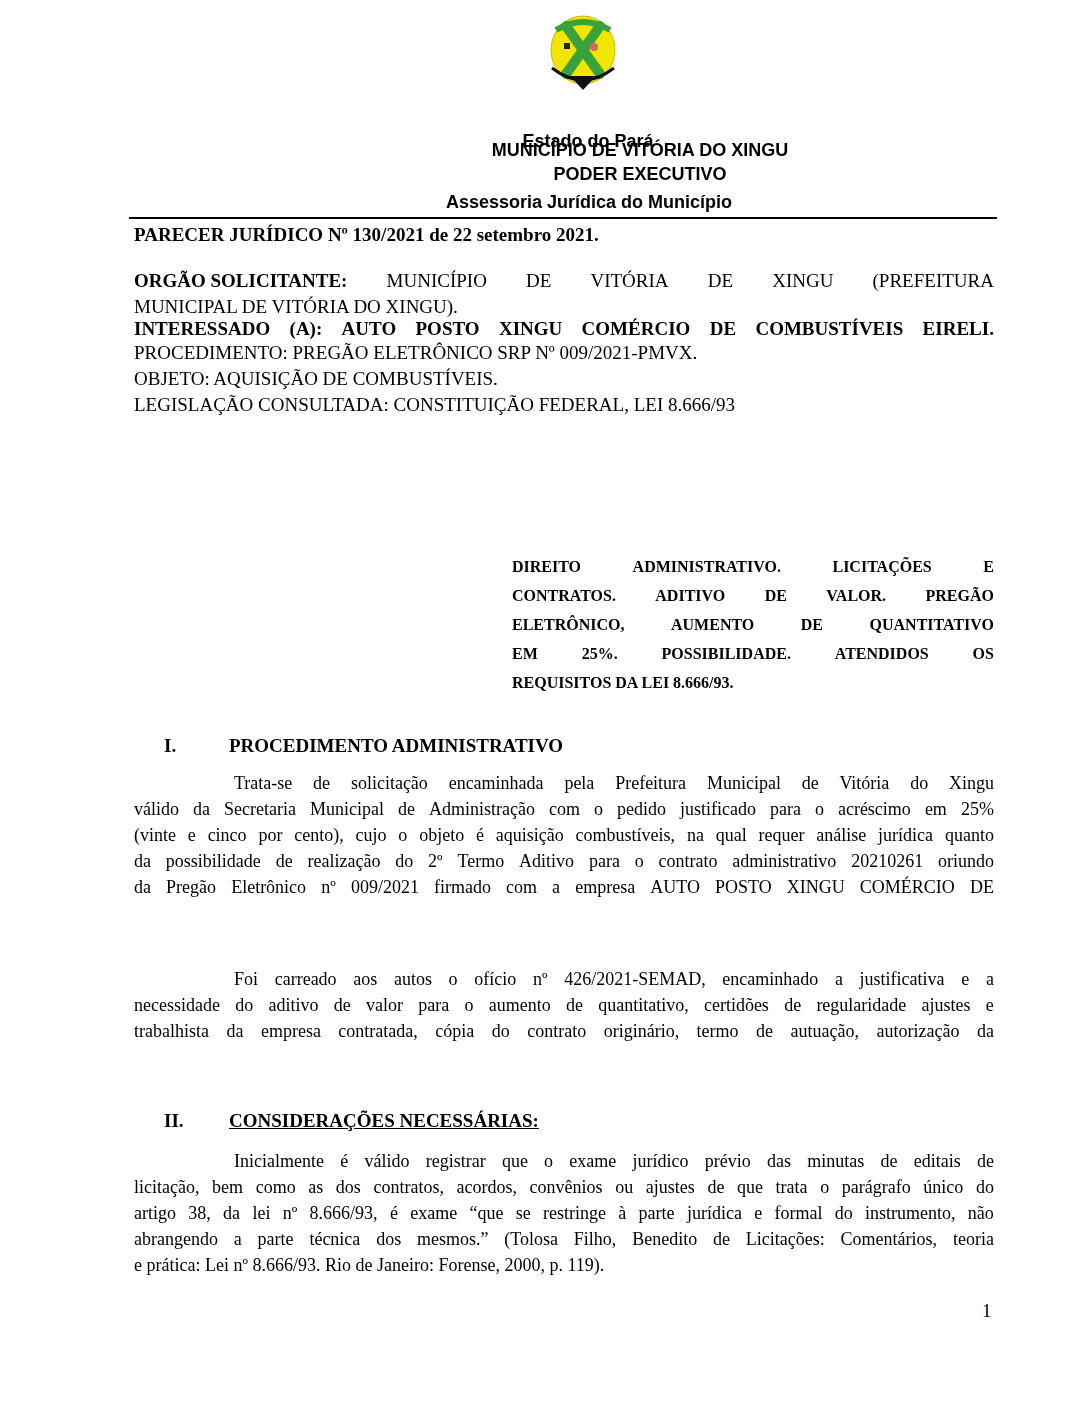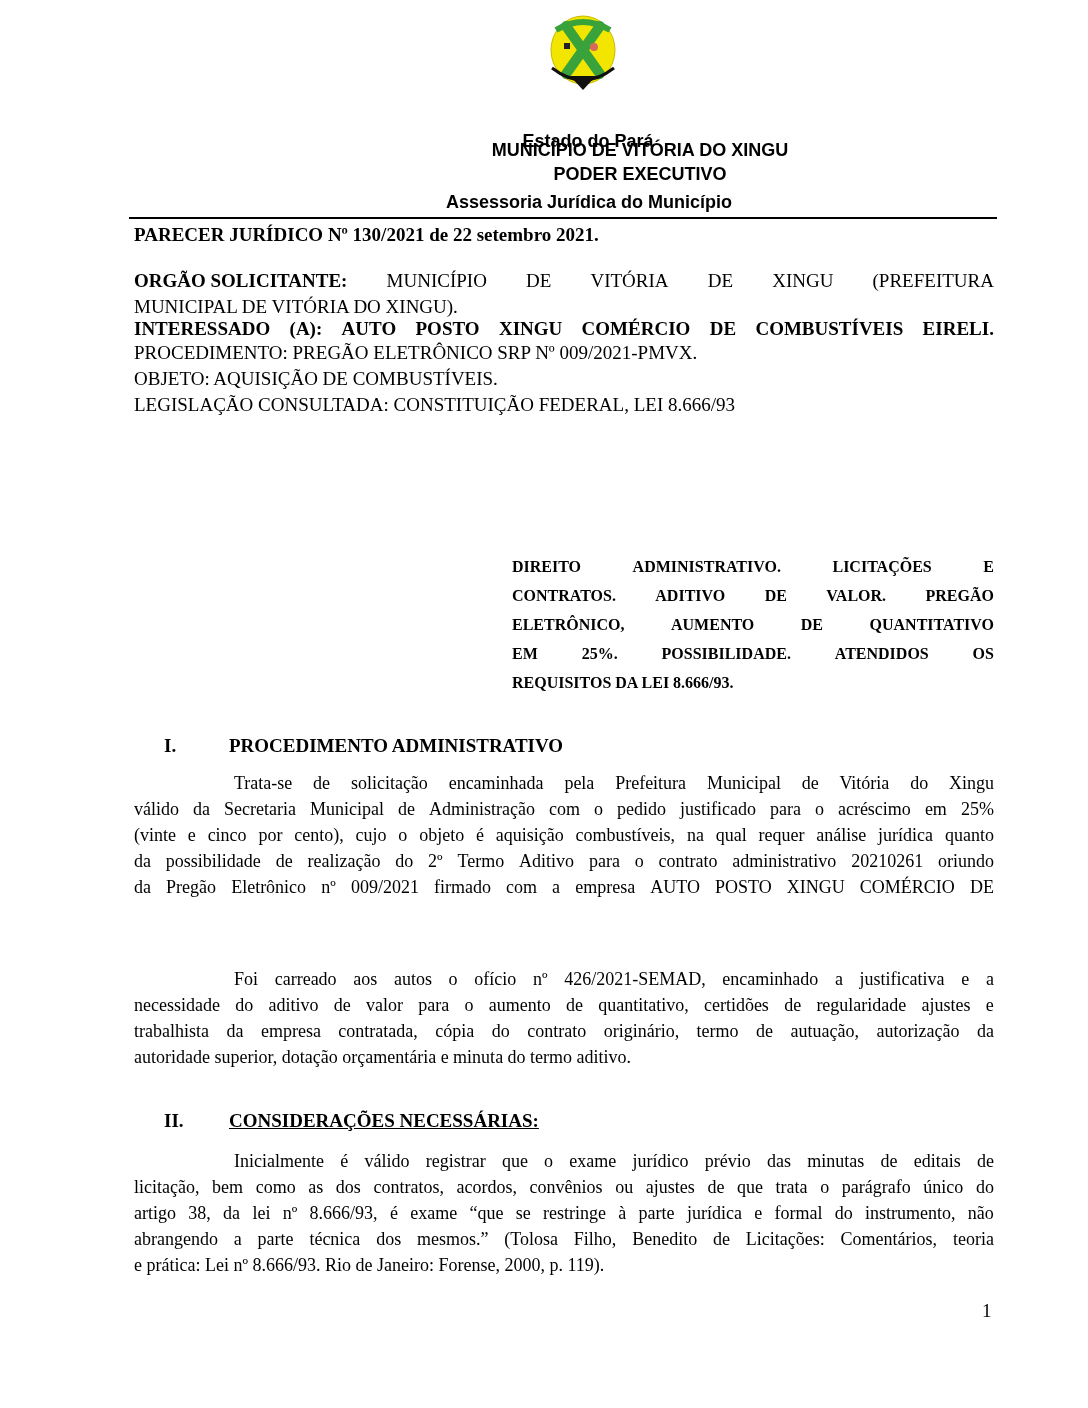--- a/index.html
+++ b/index.html
@@ -263,21 +263,20 @@
       <span>cópia</span>
       <span>do</span>
       <span>contrato</span>
       <span>originário,</span>
       <span>termo</span>
       <span>de</span>
       <span>autuação,</span>
       <span>autorização</span>
       <span>da</span>
     </div>
-    <div class="line last">autoridade superior, dotação orçamentária e minuta do termo aditivo.</div>
   </div>
 
 <div class="abs serif sec" id="sec2-num">II.</div>
 <div class="abs serif sec" id="sec2-title">CONSIDERAÇÕES NECESSÁRIAS:</div>
 <div class="abs serif para" id="p3">
     <div class="line indent">
       <span>Inicialmente</span>
       <span>é</span>
       <span>válido</span>
       <span>registrar</span>

